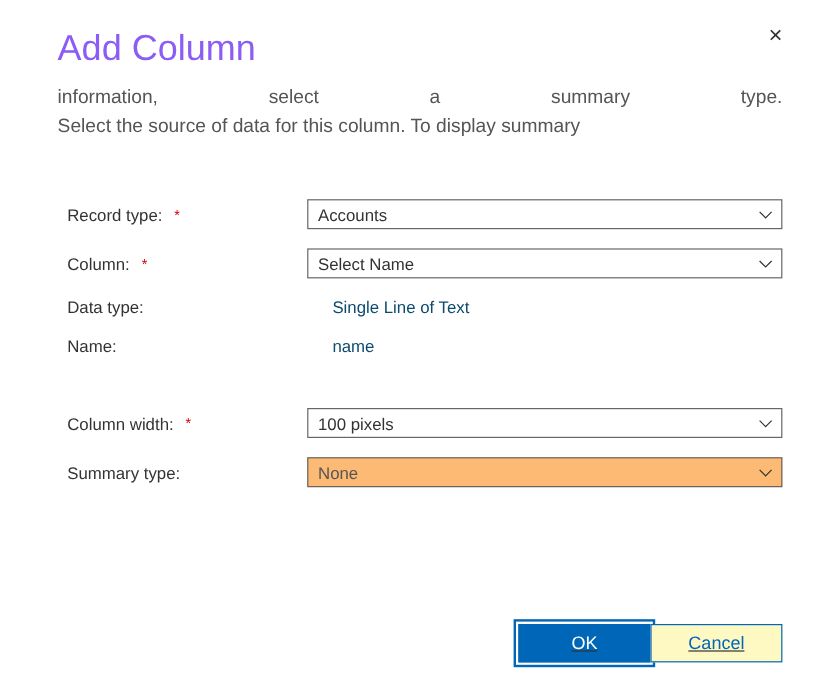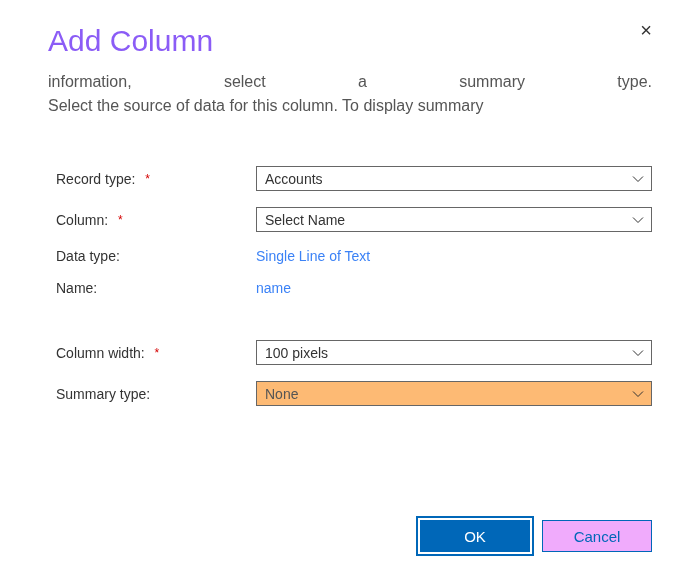--- a/index.html
+++ b/index.html
@@ -95,51 +95,52 @@
       transform: translateY(-50%);
       pointer-events: none;
     }
     .chevron svg {
       width: 12px;
       height: 12px;
       display: block;
     }
     .static-value {
       font-size: 14px;
-      color: #3b82f6;
+      color: #0c4a6e;
+      margin-left: 21px;
     }
     .spacer-row {
       height: 12px;
     }
     .footer {
       margin-top: auto;
       display: flex;
       justify-content: flex-end;
-      gap: 12px;
       padding-top: 20px;
+      text-decoration: underline;
     }
     .btn {
       min-width: 110px;
       height: 32px;
       font-size: 15px;
       font-family: inherit;
       cursor: pointer;
       display: flex;
       align-items: center;
       justify-content: center;
     }
     .btn-primary {
       background: #0067b8;
       color: #fff;
       border: 1px solid #0067b8;
       outline: 2px solid #0067b8;
       outline-offset: 2px;
     }
     .btn-secondary {
-      background: #f0abfc;
+      background: #fef9c3;
       color: #0067b8;
       border: 1px solid #0067b8;
     }
   </style>
 </head>
 <body>
 
 <div class="dialog">
 
   <button class="close-btn">

